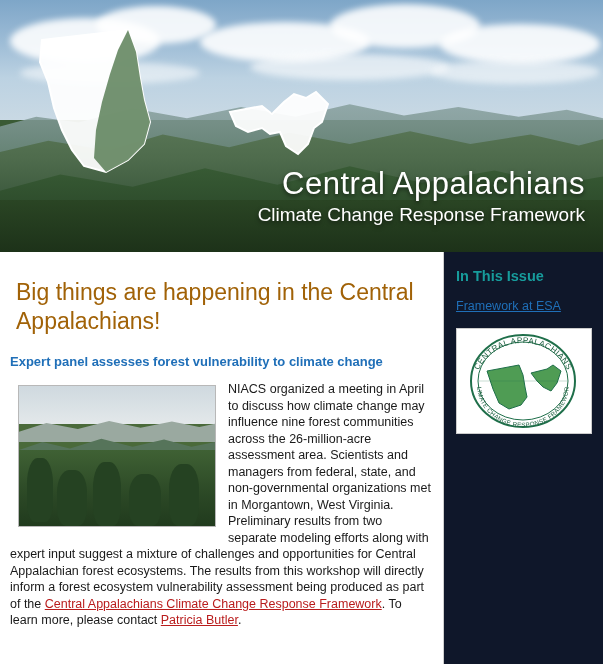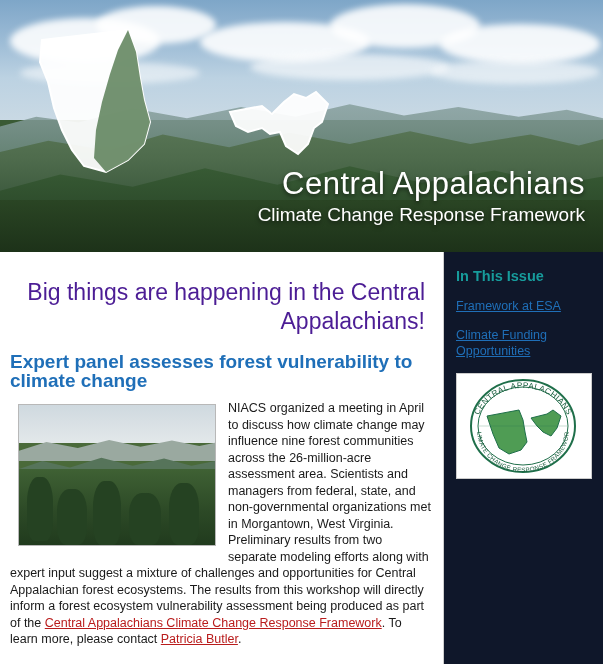--- a/index.html
+++ b/index.html
@@ -118,30 +118,30 @@
     background: #ffffff;
   }
   .main-col {
     position: absolute;
     left: 0; top: 0;
     width: 443px;
     padding: 16px 12px 0 10px;
     box-sizing: border-box;
   }
   .headline {
-    color: #4c1d95;
+    color: #a16207;
     font-size: 23px;
     line-height: 29px;
-    text-align: right;
+    text-align: left;
     margin: 10px 6px 16px 6px;
     font-weight: normal;
   }
   .subhead {
     color: #1f6fb8;
-    font-size: 19px;
+    font-size: 13px;
     line-height: 19px;
     font-weight: bold;
     margin: 0 0 10px 0;
   }
   .article-photo {
     float: left;
     width: 196px;
     height: 140px;
     margin: 4px 12px 6px 8px;
     border: 1px solid #b8b8b8;
@@ -287,21 +287,20 @@
         <div class="article-text">
           <span>NIACS organized a meeting in April to discuss how climate change may influence nine forest communities across the 26-million-acre assessment area. Scientists and managers from federal, state, and non-governmental organizations met in Morgantown, West Virginia. Preliminary results from two separate modeling efforts along with expert input suggest a mixture of challenges and opportunities for Central Appalachian forest ecosystems. The results from this workshop will directly inform a forest ecosystem vulnerability assessment being produced as part of the </span><a href="#">Central Appalachians Climate Change Response Framework</a><span>. To learn more, please contact </span><a href="#">Patricia Butler</a><span>.</span>
         </div>
       </div>
     </div>
 
     <div class="sidebar">
       <div class="sidebar-title">In This Issue</div>
 
       <a class="sidebar-link" href="#">Framework at ESA</a>
-      <a class="sidebar-link" href="#">Climate Funding Opportunities</a>
 
       <div class="logo-box">
         <svg class="logo-svg" width="132" height="102" viewBox="0 0 132 102">
           <defs>
             <path id="arcTop" d="M 18,58 A 48,44 0 0 1 114,58" fill="none"></path>
             <path id="arcBottom" d="M 20,56 A 46,42 0 0 0 112,56" fill="none"></path>
           </defs>
           <ellipse cx="66" cy="52" rx="52" ry="46" fill="#ffffff" stroke="#1f6f4a" stroke-width="2"></ellipse>
           <ellipse cx="66" cy="52" rx="45" ry="39" fill="#ffffff" stroke="#1f6f4a" stroke-width="1"></ellipse>
           <text font-family="Liberation Sans, sans-serif" font-size="8.2" fill="#1b5e3f" letter-spacing="0.4">

